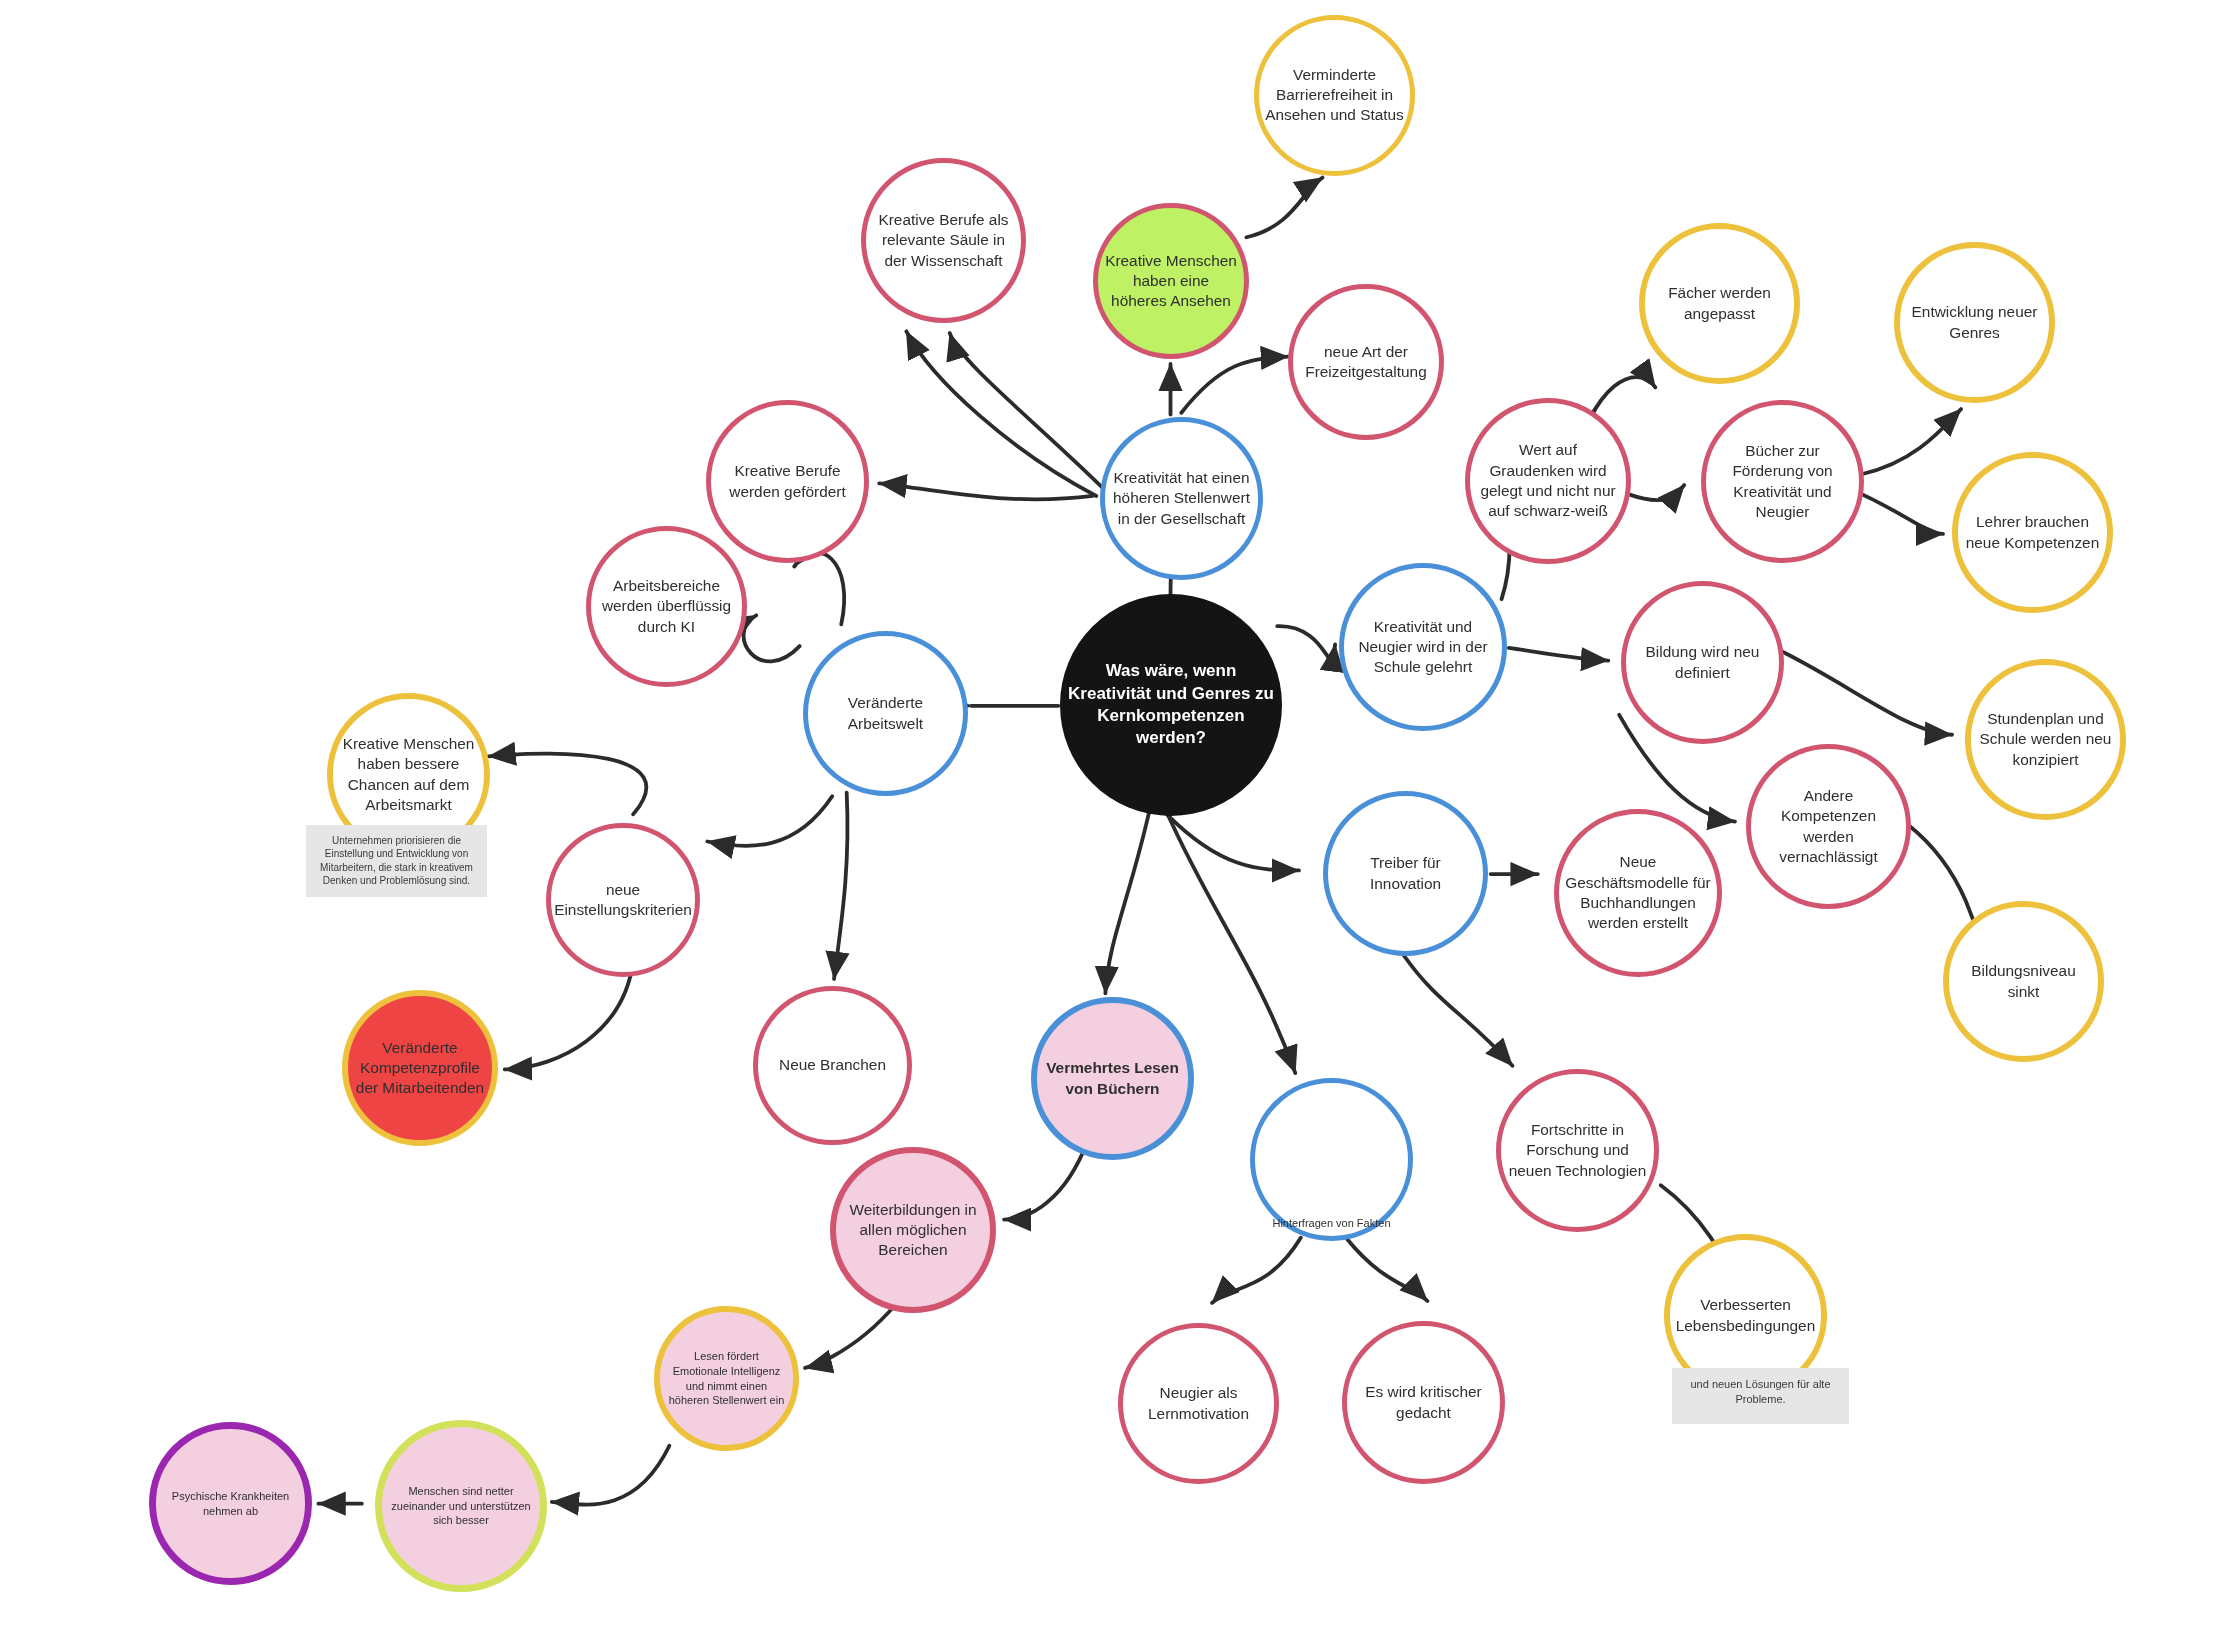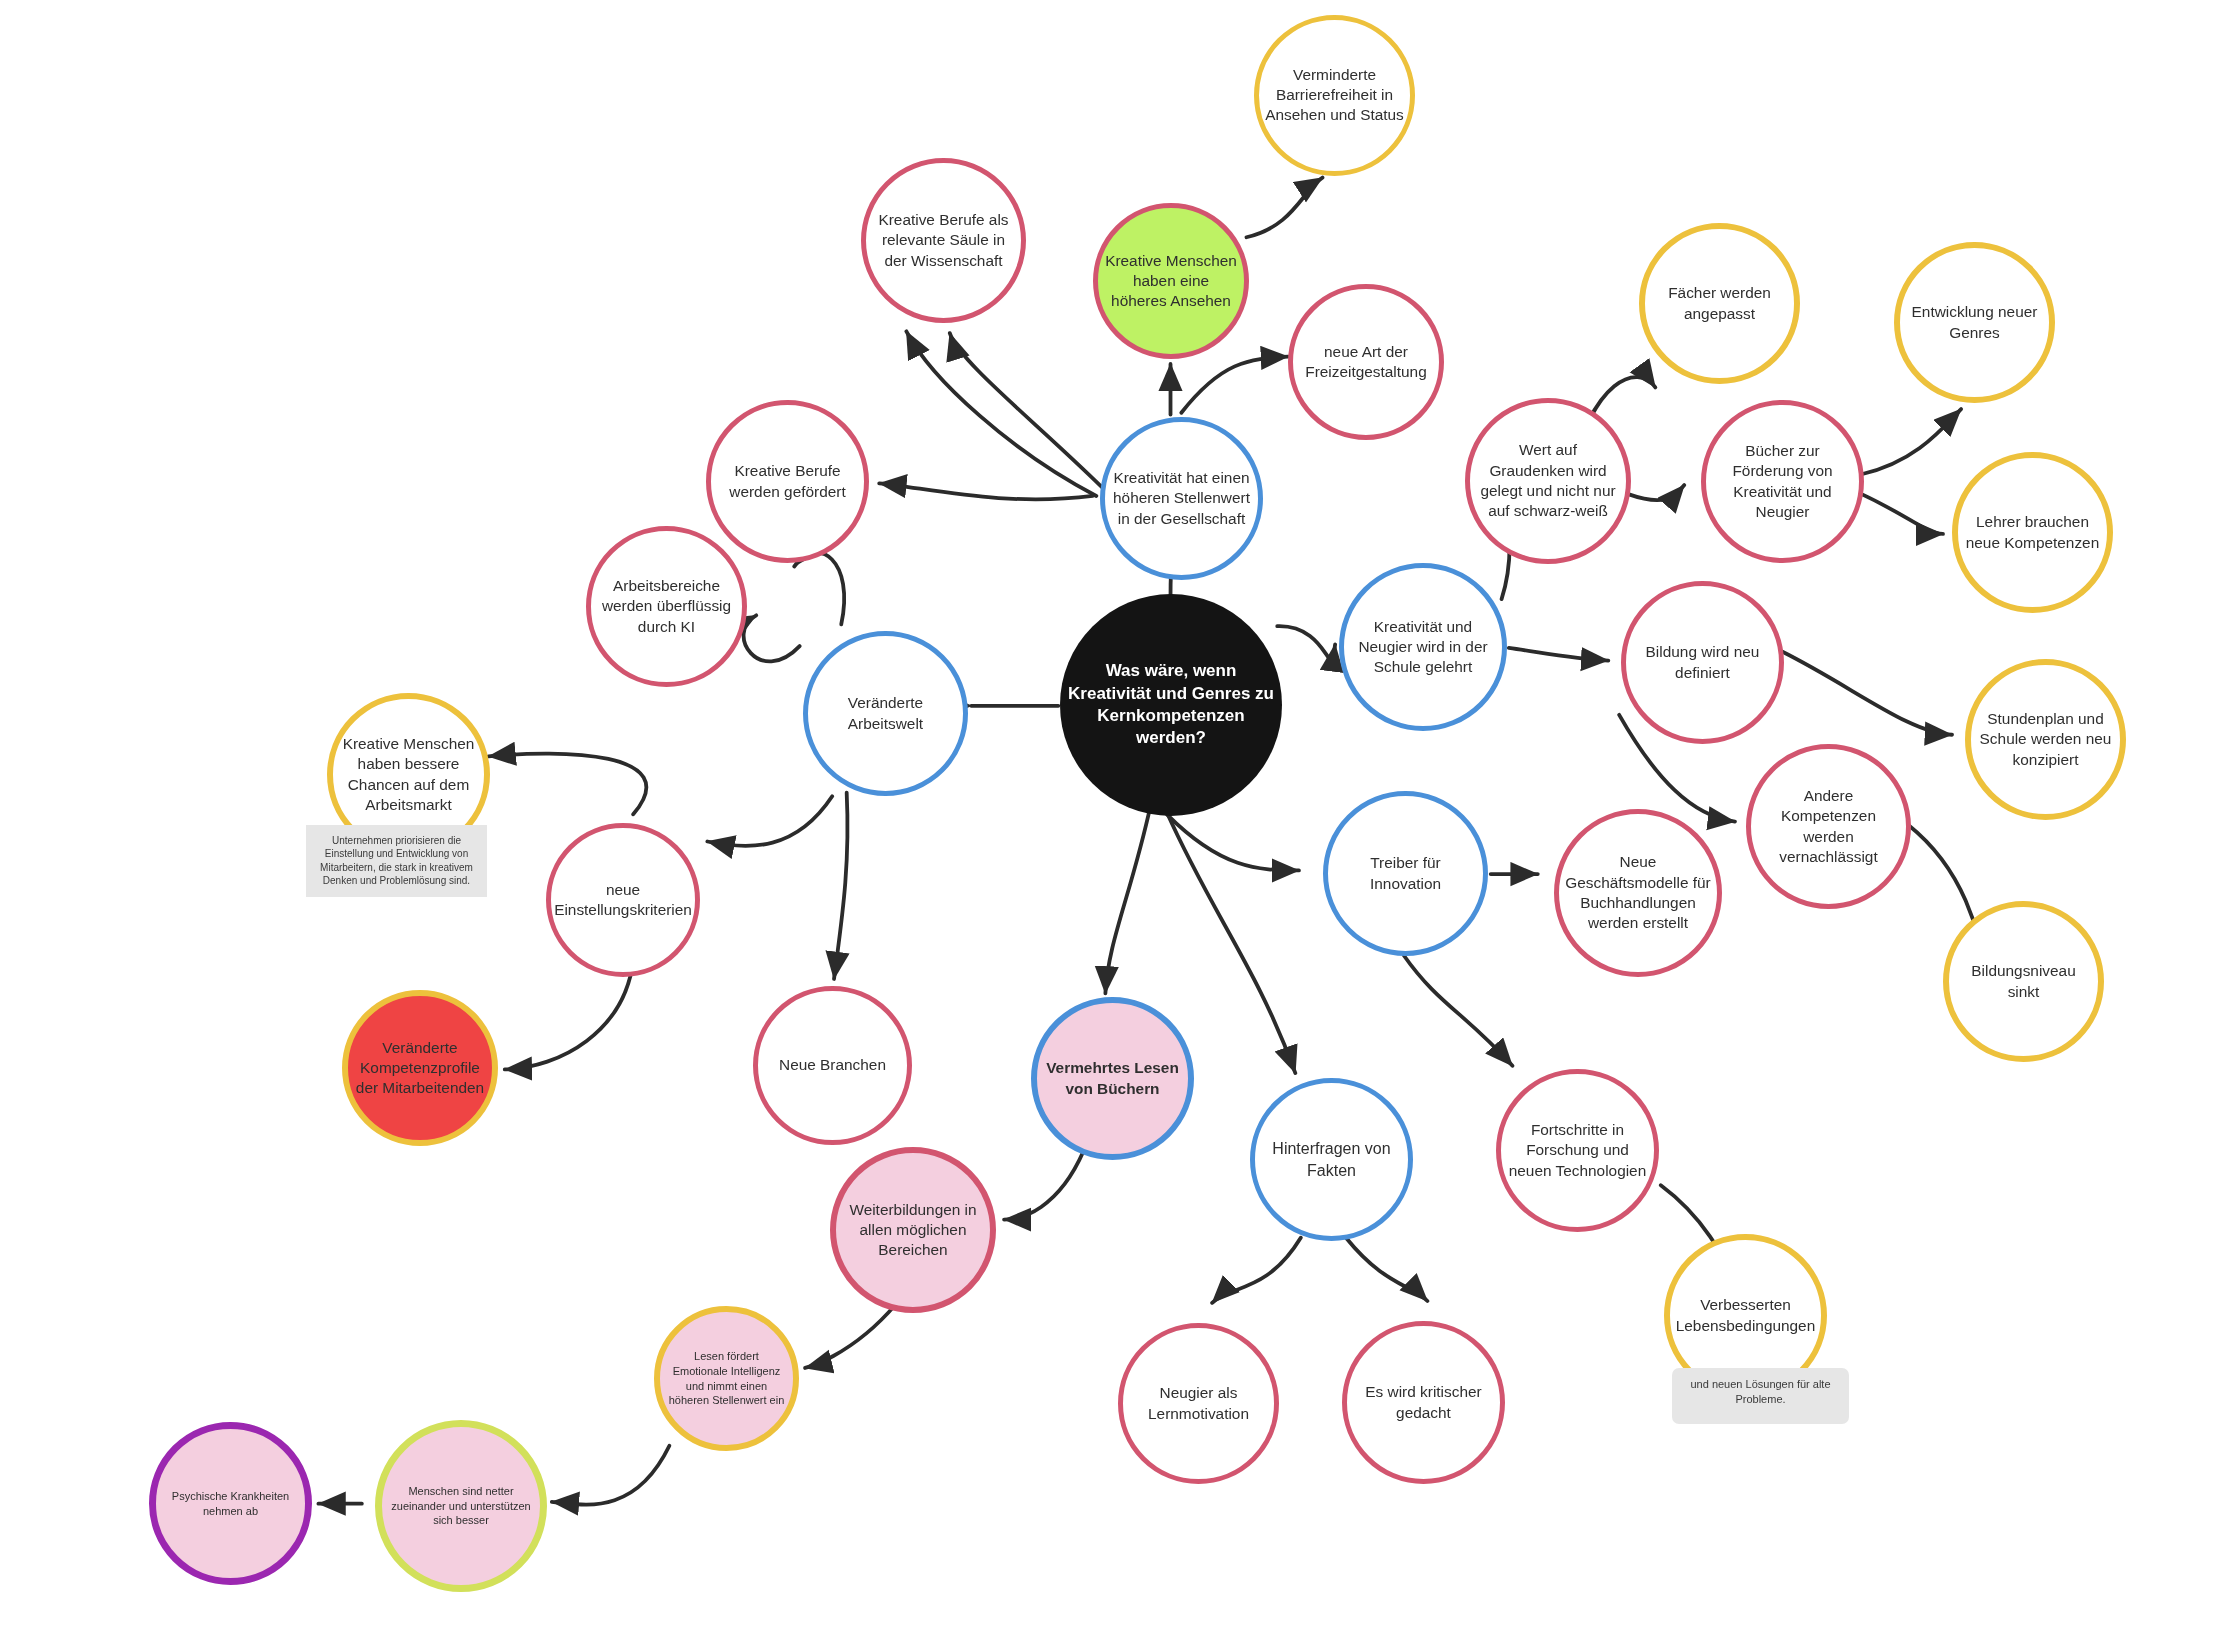--- a/index.html
+++ b/index.html
@@ -74,21 +74,21 @@
       </div>
       <div class="node" style="left: 803px; top: 631px; width: 165px; height: 165px; background: rgb(255, 255, 255); border-width: 5.4px; border-color: rgb(74, 144, 217); font-size: 15.4px;">
         <span>Veränderte Arbeitswelt</span>
       </div>
       <div class="node" style="left: 1323px; top: 791px; width: 165px; height: 165px; background: rgb(255, 255, 255); border-width: 5.4px; border-color: rgb(74, 144, 217); font-size: 15.4px;">
         <span>Treiber für Innovation</span>
       </div>
       <div class="node" style="left: 1031px; top: 997px; width: 163px; height: 163px; background: rgb(244, 207, 223); border-width: 6.3px; border-color: rgb(74, 144, 217); font-size: 15.4px; font-weight: bold;">
         <span>Vermehrtes Lesen von Büchern</span>
       </div>
-      <div class="node" style="left: 1250px; top: 1078px; width: 163px; height: 163px; background: rgb(255, 255, 255); border-width: 5.4px; border-color: rgb(74, 144, 217); font-size: 16px;">
+      <div class="node" style="left: 1250px; top: 1078px; width: 163px; height: 163px; background: rgb(255, 255, 255); border-width: 5.4px; border-color: rgb(74, 144, 217); font-size: 11px; align-items: flex-end;">
         <span>Hinterfragen von Fakten</span>
       </div>
       <div class="node" style="left: 861px; top: 158px; width: 165px; height: 165px; background: rgb(255, 255, 255); border-width: 5.4px; border-color: rgb(210, 85, 111); font-size: 15.4px;">
         <span>Kreative Berufe als relevante Säule in der Wissenschaft</span>
       </div>
       <div class="node" style="left: 1093px; top: 203px; width: 156px; height: 156px; background: #bef264; border-width: 5.4px; border-color: rgb(210, 85, 111); font-size: 15.4px;">
         <span>Kreative Menschen haben eine höheres Ansehen</span>
       </div>
       <div class="node" style="left: 1254px; top: 14.5px; width: 161px; height: 161px; background: rgb(255, 255, 255); border-width: 5.4px; border-color: rgb(237, 193, 60); font-size: 15.4px;">
         <span>Verminderte Barrierefreiheit in Ansehen und Status</span>
@@ -164,16 +164,16 @@
       </div>
       <div class="node" style="left: 1496px; top: 1069px; width: 163px; height: 163px; background: rgb(255, 255, 255); border-width: 5.4px; border-color: rgb(210, 85, 111); font-size: 15.4px;">
         <span>Fortschritte in Forschung und neuen Technologien</span>
       </div>
       <div class="node" style="left: 1664px; top: 1234px; width: 163px; height: 163px; background: rgb(255, 255, 255); border-width: 6.3px; border-color: rgb(237, 193, 60); font-size: 15.4px;">
         <span>Verbesserten Lebensbedingungen</span>
       </div>
     </div>
   <div id="note-layer">
       <div class="note" style="left: 306px; top: 825px; width: 181px; min-height: 71px; font-size: 10px; background: rgb(230, 230, 230);"><span>Unternehmen priorisieren die Einstellung und Entwicklung von Mitarbeitern, die stark in kreativem Denken und Problemlösung sind.</span></div>
-      <div class="note" style="left: 1672px; top: 1368px; width: 177px; min-height: 56px; font-size: 11px; background: rgb(230, 230, 230); border-radius: 7px;"><span>und neuen Lösungen für alte Probleme.</span></div>
+      <div class="note" style="left: 1672px; top: 1368px; width: 177px; min-height: 56px; font-size: 11px; background: rgb(230, 230, 230);"><span>und neuen Lösungen für alte Probleme.</span></div>
     </div>
 </div>
 
 
 </body></html>

